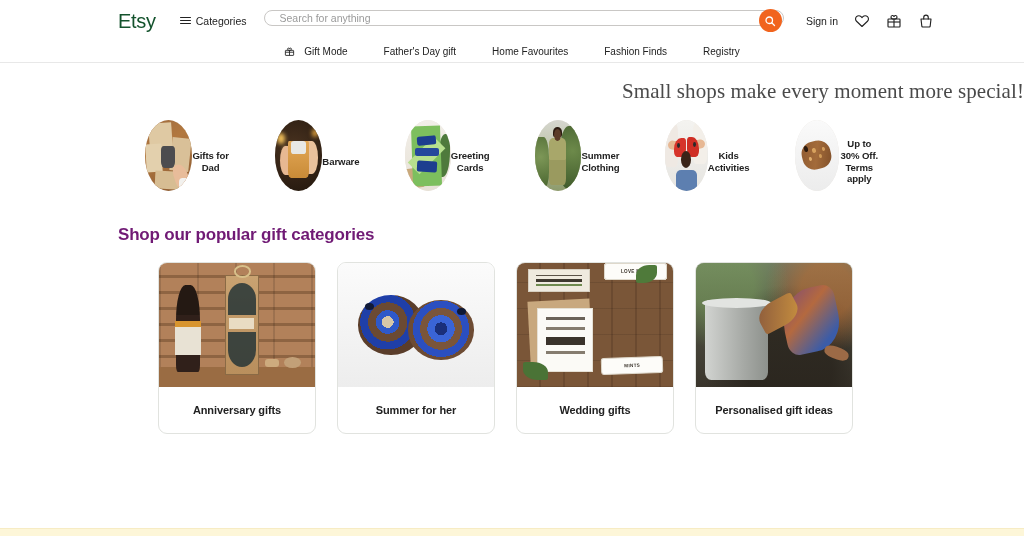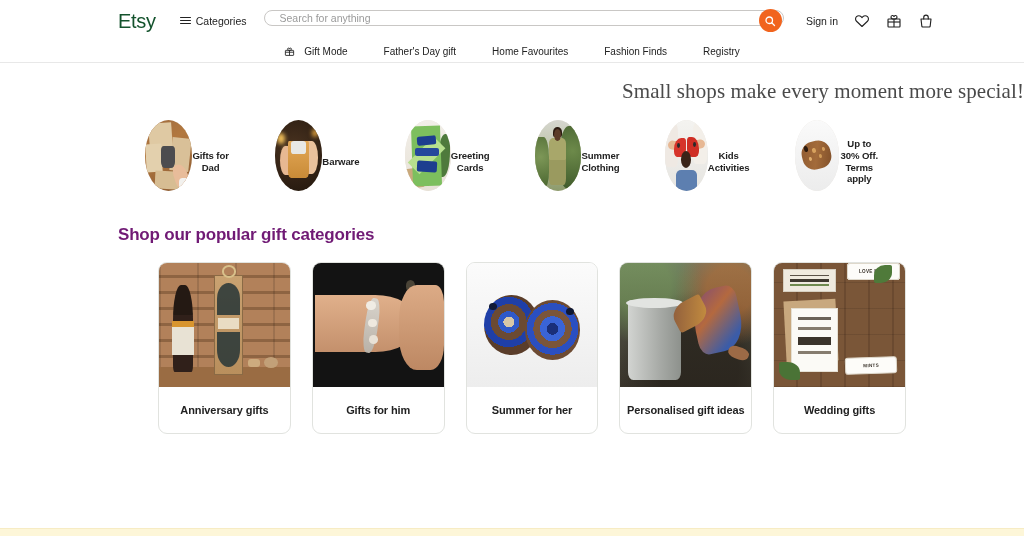--- a/index.html
+++ b/index.html
@@ -530,59 +530,31 @@
               <div class="gpat2"></div>
             <div class="gtag"></div>
               <div class="rope"></div>
             <div class="cork1"></div>
               <div class="cork2"></div>
           </div>
         </div>
         <div class="card-label">Anniversary gifts</div>
       </div>
 
-      <div class="card">
-        <div class="card-img">
-          <div class="art a-him">
-            <div class="btn2"></div>
-              <div class="wrist"></div>
-              <div class="hand2"></div>
-            <div class="band"></div>
-              <div class="bead1"></div>
-              <div class="bead2"></div>
-              <div class="bead3"></div>
-          </div>
-        </div>
-        <div class="card-label">Gifts for him</div>
-      </div>
 
       <div class="card">
         <div class="card-img">
           <div class="art a-her">
             <div class="d1"></div>
               <div class="d2"></div>
               <div class="sp1"></div>
               <div class="sp2"></div>
           </div>
         </div>
         <div class="card-label">Summer for her</div>
-      </div>
-
-      <div class="card">
-        <div class="card-img">
-          <div class="art a-pers">
-            <div class="blur"></div>
-              <div class="bucket"></div>
-              <div class="rim"></div>
-            <div class="bird"></div>
-              <div class="wing"></div>
-              <div class="tail"></div>
-          </div>
-        </div>
-        <div class="card-label">Personalised gift ideas</div>
       </div>
 
       <div class="card">
         <div class="card-img">
           <div class="art a-wed">
             <div class="plank"></div>
             <div class="hdr">
                 <i></i>
                 <i></i>
                 <i></i>
@@ -598,17 +570,31 @@
             <div class="tag">SOCKS</div>
             <div class="tag">TISSUES</div>
             <div class="tag">COLOGNE</div>
             <div class="tag">LOVE NOTE</div>
             <div class="sprig"></div>
               <div class="sprig2"></div>
           </div>
         </div>
         <div class="card-label">Wedding gifts</div>
       </div>
+
+      <div class="card">
+        <div class="card-img">
+          <div class="art a-pers">
+            <div class="blur"></div>
+              <div class="bucket"></div>
+              <div class="rim"></div>
+            <div class="bird"></div>
+              <div class="wing"></div>
+              <div class="tail"></div>
+          </div>
+        </div>
+        <div class="card-label">Personalised gift ideas</div>
+      </div>
     </div>
   </section>
 
   <div class="bottom-band"></div>
 </div>
 
 </body></html>

